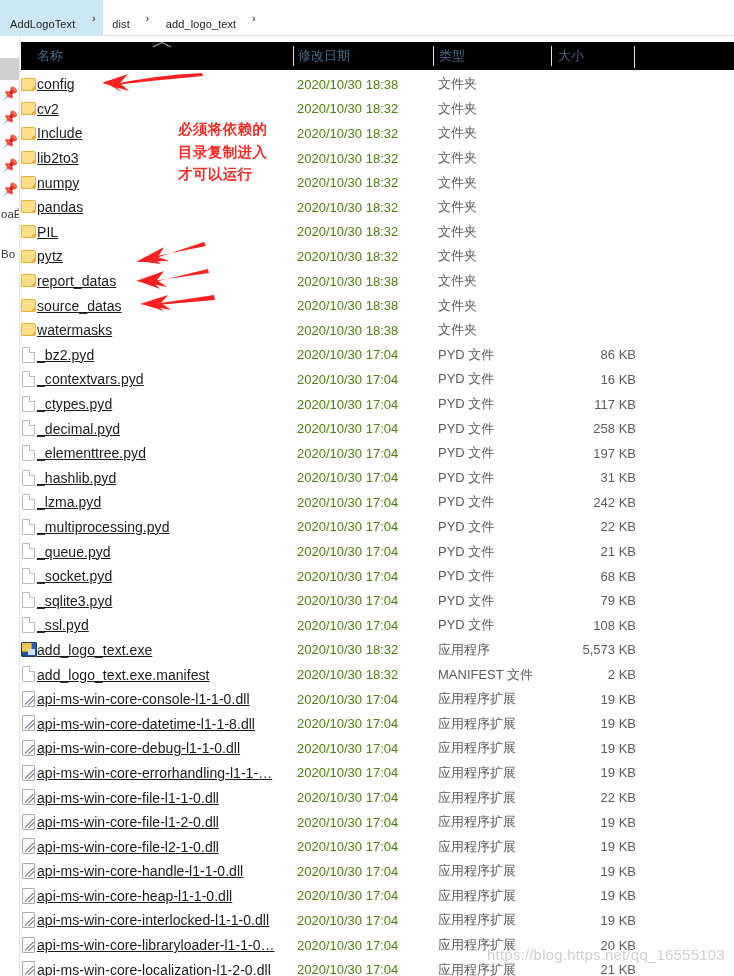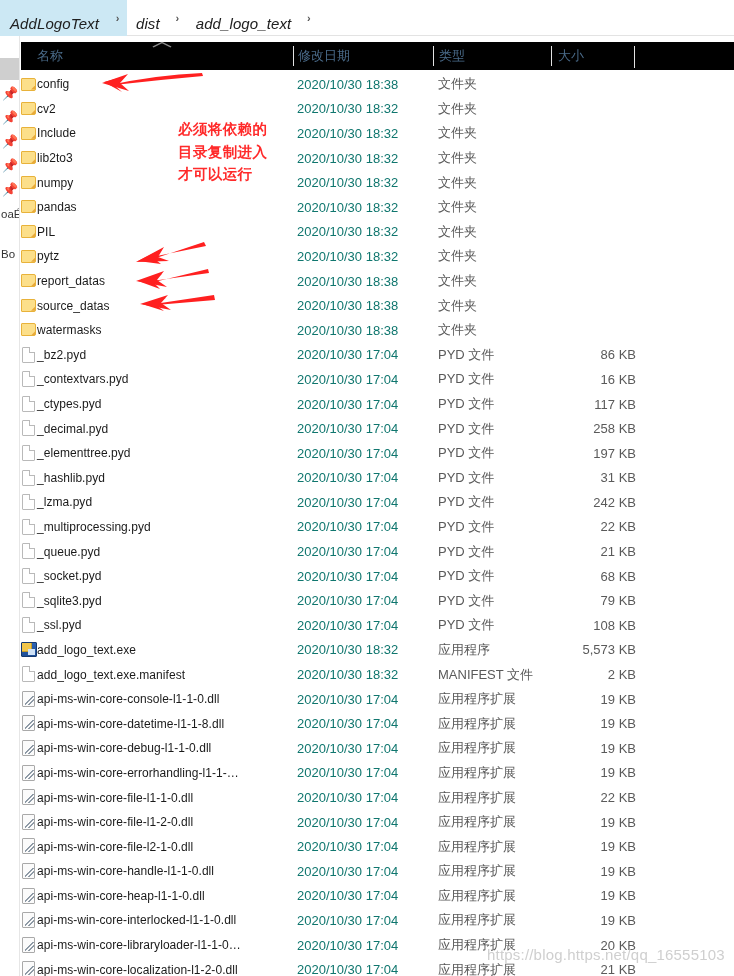--- a/index.html
+++ b/index.html
@@ -22,22 +22,22 @@
     position: absolute; left: 0; top: 0;
     width: 734px; height: 36px;
     background: #ffffff;
     border-bottom: 1px solid #e3e3e3;
     display: flex; align-items: center;
   }
   .crumb-wrap { display: flex; align-items: center; height: 36px; }
   .crumb {
     height: 36px; display: flex; align-items: center;
     padding: 12px 8px 0 9px;
-    font-size: 15px; color: #202020;
-    white-space: nowrap; letter-spacing: 0.1px; font-style: italic;
+    font-size: 11px; color: #202020;
+    white-space: nowrap; letter-spacing: 0.1px;
   }
   .crumb.first {
     background: #cce8f4;
     padding-left: 10px; padding-right: 9px;
   }
   .crumb-sep {
     height: 36px; display: flex; align-items: center; justify-content: center;
     width: 19px; font-size: 11px; color: #555; font-weight: 700;
   }
   .crumb-sep.on-sel { background: #cce8f4; }
@@ -93,27 +93,27 @@
     overflow: hidden;
   }
   .row {
     position: relative;
     height: 24.6px;
     width: 713px;
   }
   .cell-name {
     position: absolute; left: 16px; top: 0;
     height: 24.6px; display: flex; align-items: center;
-    font-size: 12px; color: #1a1a1a;
-    white-space: nowrap; letter-spacing: 0.05px;
+    font-size: 14px; color: #1a1a1a;
+    white-space: nowrap; letter-spacing: 0.05px; text-decoration: underline;
   }
   .cell-date {
     position: absolute; left: 276px; top: 0;
     height: 24.6px; display: flex; align-items: center;
-    font-size: 13px; color: #0f766e; white-space: nowrap;
+    font-size: 13px; color: #4d7c0f; white-space: nowrap;
   }
   .cell-type {
     position: absolute; left: 417px; top: 0;
     height: 24.6px; display: flex; align-items: center;
     font-size: 13px; color: #5a5a5a; white-space: nowrap;
   }
   .cell-size {
     position: absolute; left: 500px; top: 0; width: 115px;
     height: 24.6px; display: flex; align-items: center; justify-content: flex-end;
     font-size: 13px; color: #5a5a5a; white-space: nowrap;

